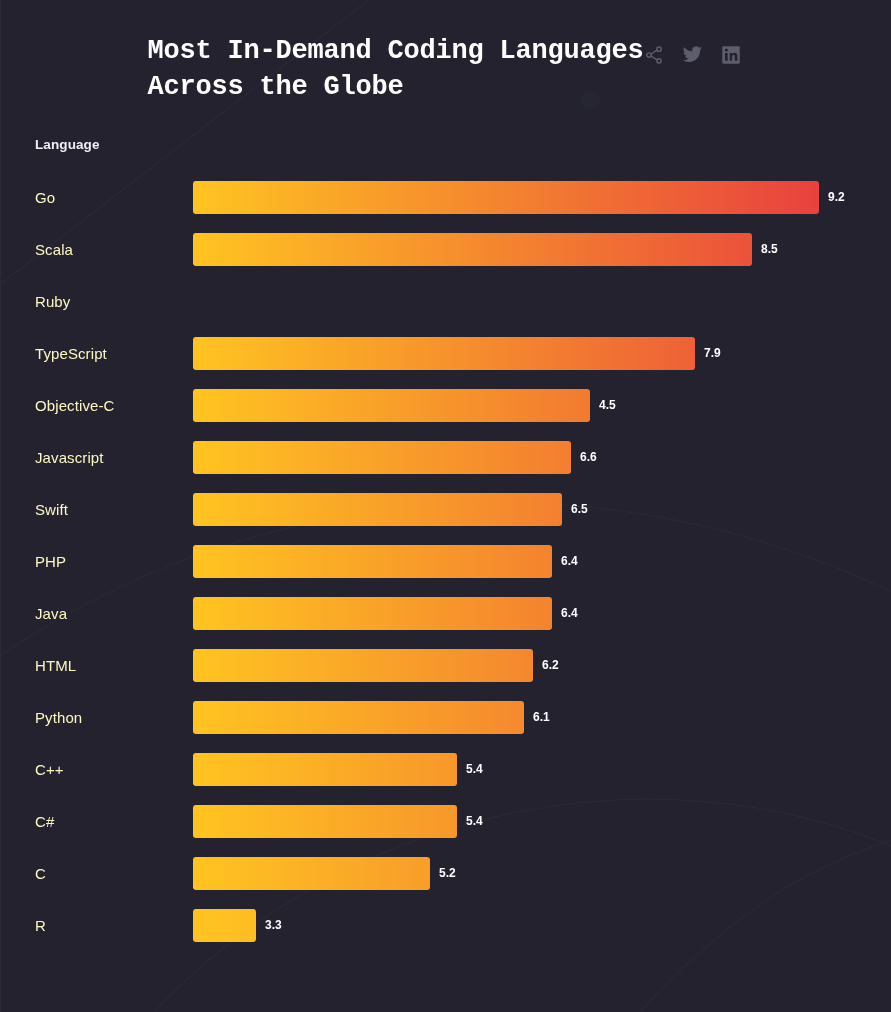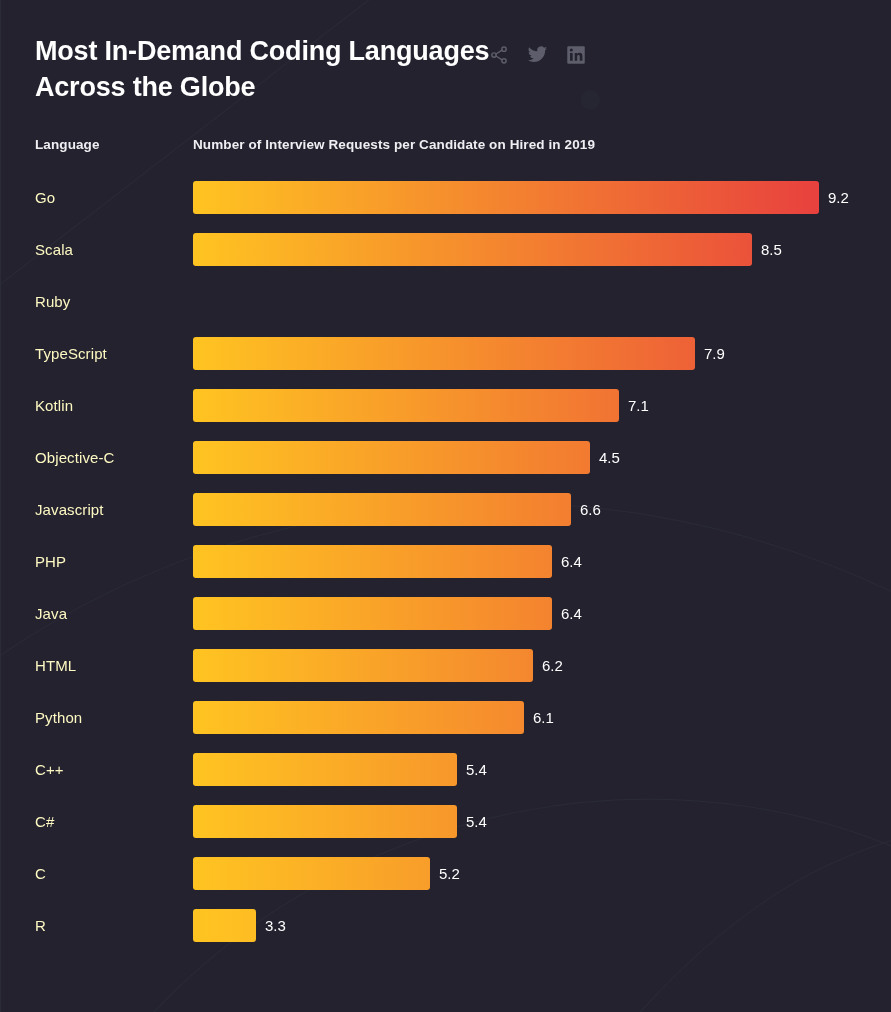--- a/index.html
+++ b/index.html
@@ -38,21 +38,22 @@
     position: relative;
     z-index: 1;
     padding: 34px 36px 0 34px;
     box-sizing: border-box;
   }
 
   
   .header {
     display: flex;
     align-items: flex-start;
-    justify-content: flex-start;
+    justify-content: center;
+    font-family: Liberation Mono, monospace;
   }
   .title {
     font-size: 27px;
     line-height: 1.32;
     font-weight: bold;
     color: #ffffff;
     letter-spacing: -0.2px;
     margin: 0;
     max-width: 640px;
     white-space: pre-line;
@@ -106,22 +107,22 @@
     display: flex;
     align-items: center;
     height: 100%;
   }
   .bar {
     height: 33px;
     border-radius: 3px;
     flex: none;
   }
   .bar-value {
-    font-size: 15px;
-    font-weight: normal;
+    font-size: 12px;
+    font-weight: bold;
     color: #ffffff;
     margin-left: 9px;
     white-space: nowrap;
   }
 </style>
 </head>
 <body>
 
 <div id="infographic">
 
@@ -162,21 +163,20 @@
             <rect x="4.8" y="9.6" width="3.2" height="9.3" fill="#23222e"></rect>
             <circle cx="6.4" cy="6" r="1.9" fill="#23222e"></circle>
             <path d="M10.5 9.6h3v1.3a3.3 3.3 0 0 1 2.9-1.5c2.2 0 3.3 1.4 3.3 4v5.5h-3.2v-4.9c0-1.3-.5-2-1.5-2s-1.6.7-1.6 2v4.9h-2.9z" fill="#23222e"></path>
           </svg>
         </span>
       </div>
     </div>
 
     <div class="col-heads">
       <div class="col-head-lang">Language</div>
-      <div class="col-head-metric">Number of Interview Requests per Candidate on Hired in 2019</div>
     </div>
 
     <div class="chart" id="chart">
         <div class="row">
           <div class="row-label">Go</div>
           <div class="bar-area">
             <div class="bar" style="width: 626px; background: linear-gradient(90deg, rgb(255, 196, 33) 0%, rgb(232, 65, 62) 100%);"></div>
             <div class="bar-value">9.2</div>
           </div>
         </div>
@@ -191,41 +191,41 @@
           <div class="row-label">Ruby</div>
         </div>
         <div class="row">
           <div class="row-label">TypeScript</div>
           <div class="bar-area">
             <div class="bar" style="width: 502px; background: linear-gradient(90deg, rgb(255, 196, 33) 0%, rgb(238, 97, 55) 100%);"></div>
             <div class="bar-value">7.9</div>
           </div>
         </div>
         <div class="row">
-          <div class="row-label">Kotlin</div>
-          <div class="bar-area">
-            <div class="bar" style="width: 426px; background: linear-gradient(90deg, rgb(255, 196, 33) 0%, rgb(241, 115, 51) 100%);"></div>
-            <div class="bar-value">7.1</div>
-          </div>
-        </div>
-        <div class="row">
           <div class="row-label">Objective-C</div>
           <div class="bar-area">
             <div class="bar" style="width: 397px; background: linear-gradient(90deg, rgb(255, 196, 33) 0%, rgb(242, 122, 49) 100%);"></div>
             <div class="bar-value">4.5</div>
           </div>
         </div>
         <div class="row">
           <div class="row-label">Javascript</div>
           <div class="bar-area">
             <div class="bar" style="width: 378px; background: linear-gradient(90deg, rgb(255, 196, 33) 0%, rgb(243, 126, 48) 100%);"></div>
             <div class="bar-value">6.6</div>
           </div>
         </div>
         <div class="row">
+          <div class="row-label">Swift</div>
+          <div class="bar-area">
+            <div class="bar" style="width: 369px; background: linear-gradient(90deg, rgb(255, 196, 33) 0%, rgb(243, 128, 48) 100%);"></div>
+            <div class="bar-value">6.5</div>
+          </div>
+        </div>
+        <div class="row">
           <div class="row-label">PHP</div>
           <div class="bar-area">
             <div class="bar" style="width: 359px; background: linear-gradient(90deg, rgb(255, 196, 33) 0%, rgb(244, 131, 47) 100%);"></div>
             <div class="bar-value">6.4</div>
           </div>
         </div>
         <div class="row">
           <div class="row-label">Java</div>
           <div class="bar-area">
             <div class="bar" style="width: 359px; background: linear-gradient(90deg, rgb(255, 196, 33) 0%, rgb(244, 131, 47) 100%);"></div>

